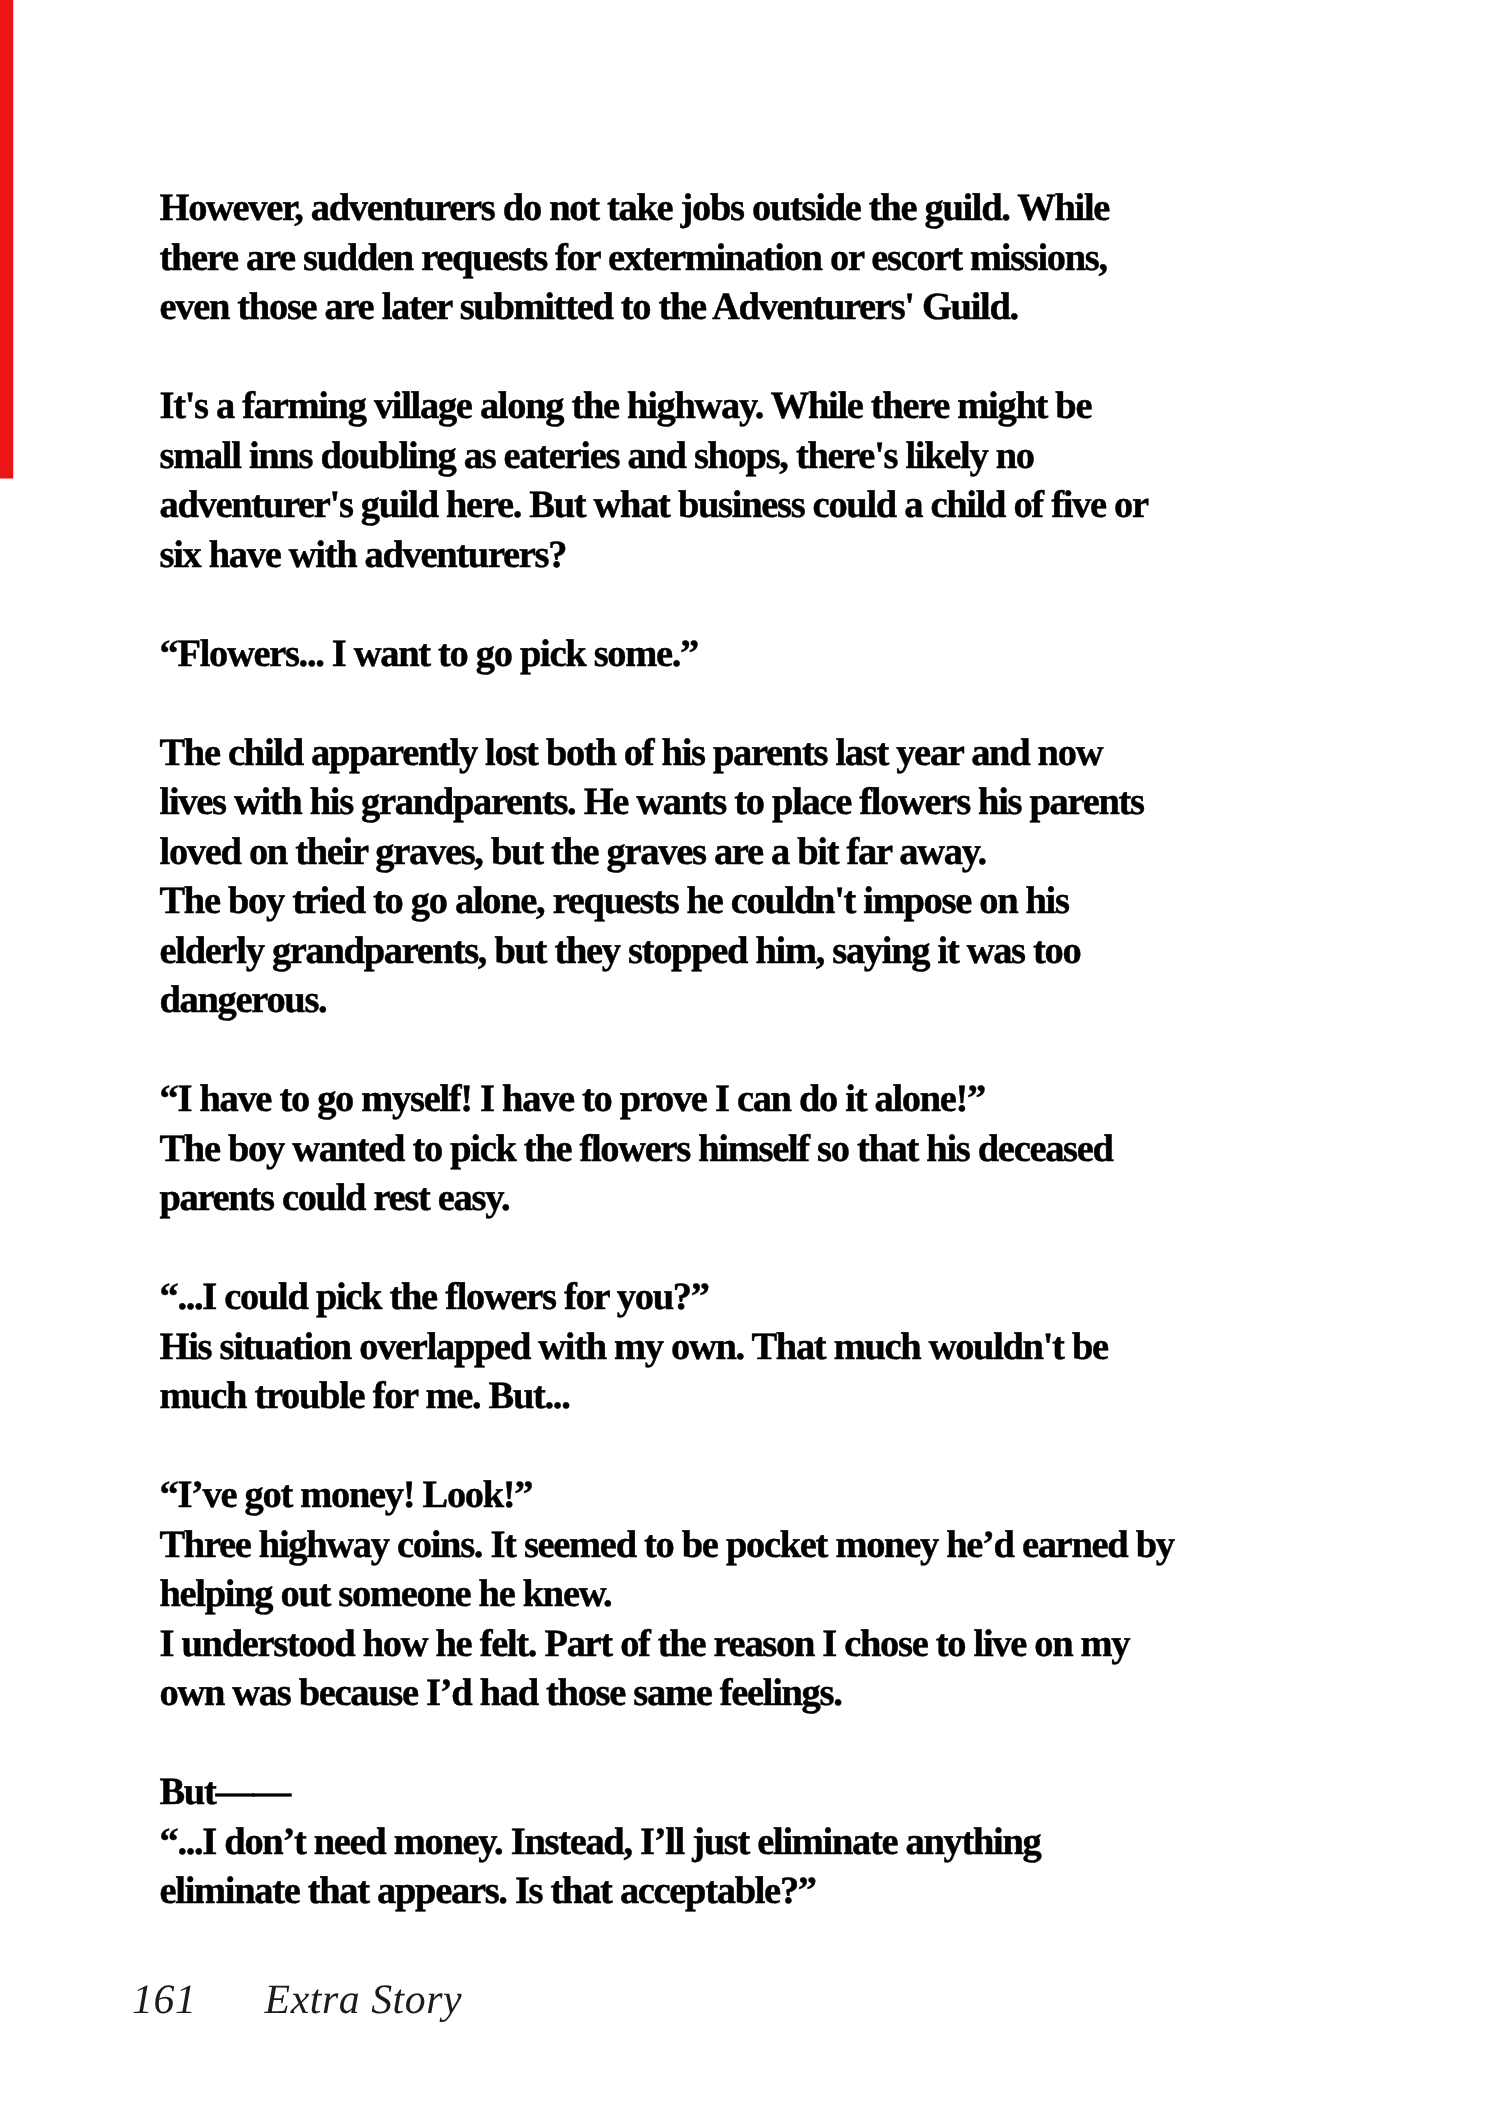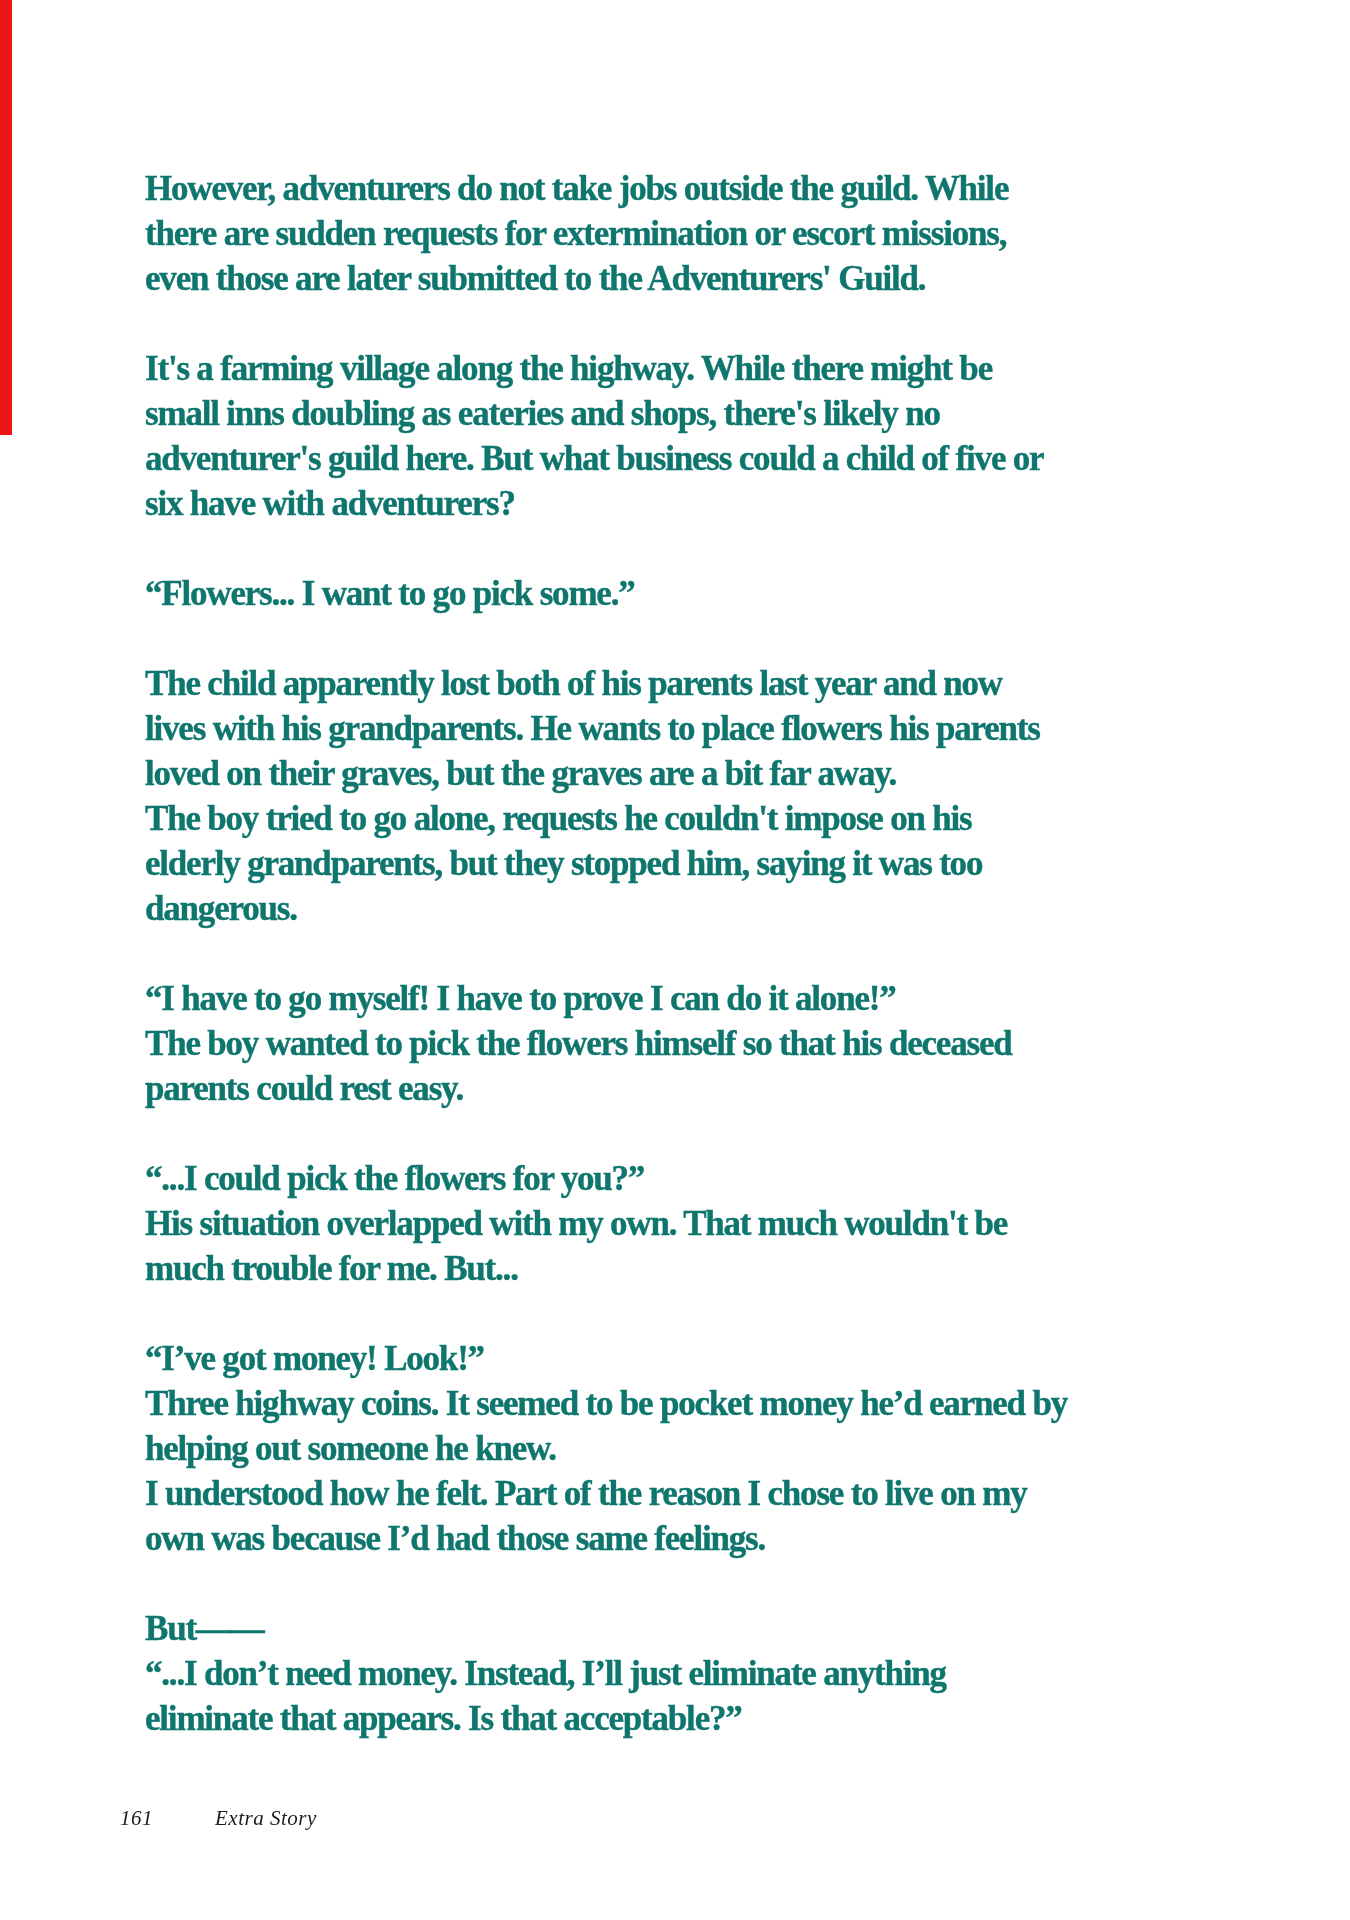--- a/index.html
+++ b/index.html
@@ -19,40 +19,40 @@
     left: 0;
     top: 0;
     width: 12px;
     height: 435px;
   }
   .text-block {
     position: absolute;
     left: 145px;
     top: 166px;
     width: 1160px;
-    color: #0f766e;
+    color: #000000;
     font-weight: bold;
     font-size: 35px;
     line-height: 45px;
     letter-spacing: -1.2px;
     -webkit-text-stroke: 0.4px currentColor;
   }
   .paragraph {
     margin: 0 0 45px 0;
     padding: 0;
   }
   .line {
     white-space: nowrap;
   }
   .footer {
     position: absolute;
     left: 120px;
     top: 1800px;
     font-style: italic;
-    font-size: 21px;
+    font-size: 38px;
     line-height: 36px;
     color: #1c1c1c;
     letter-spacing: 0.5px;
   }
   .pagenum {
     display: inline-block;
     margin-right: 62px;
   }
 </style>
 </head>

